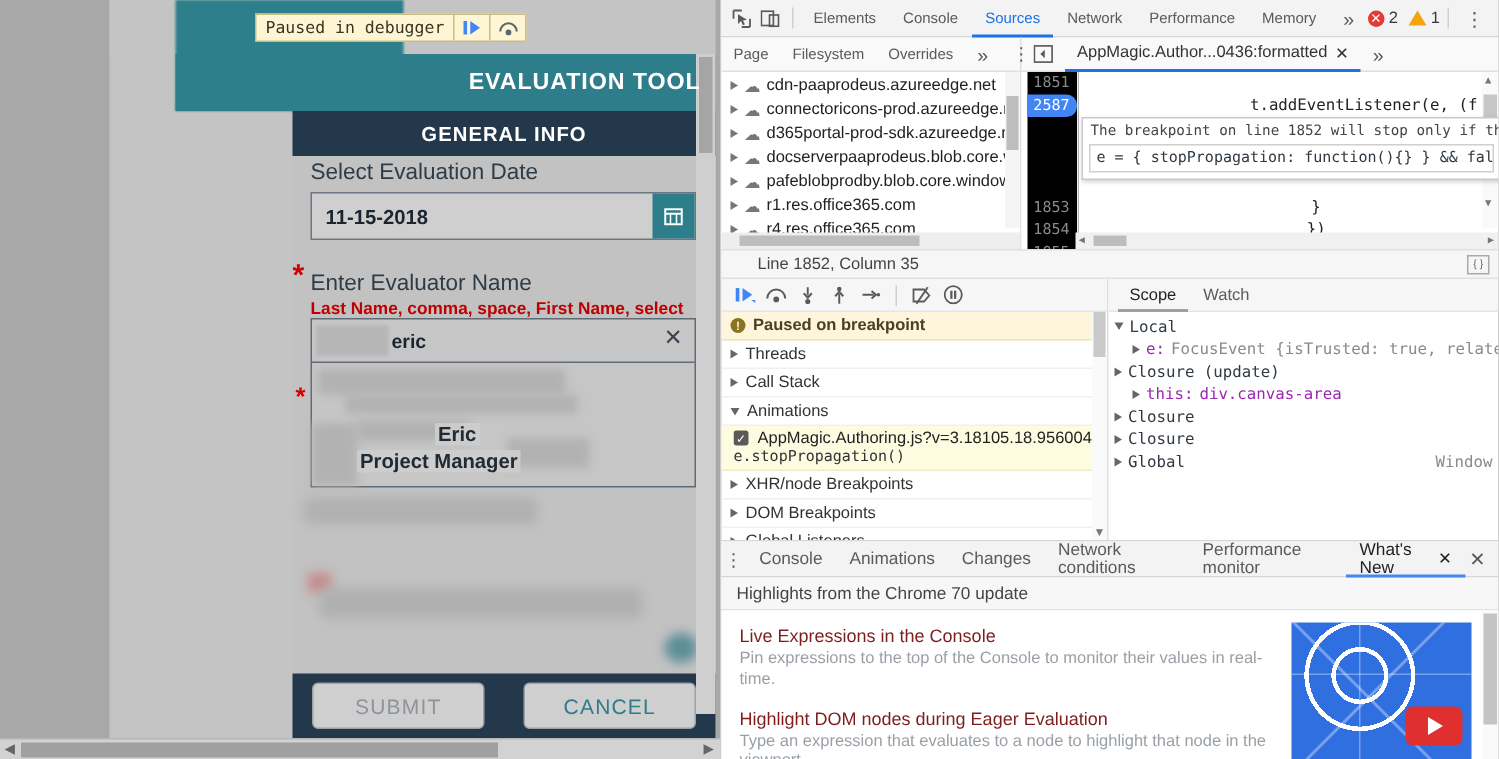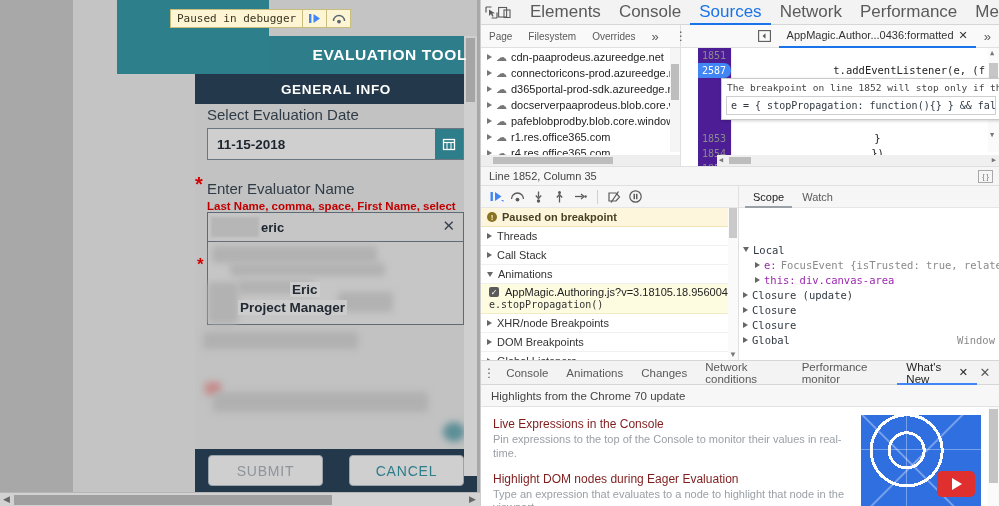--- a/index.html
+++ b/index.html
@@ -158,39 +158,39 @@
     border-bottom: 1px solid #d6d6d6; background: #f3f3f3;
     padding-left: 4px;
   }
   .dt-icon {
     width: 24px; height: 22px; display: flex; align-items: center; justify-content: center;
     color: #5a5a5a;
   }
   .dt-sep { width: 1px; height: 14px; background: #d0d0d0; margin: 0 5px; }
   .dt-tab {
     padding: 0 9px; height: 25px; display: flex; align-items: center;
-    font-size: 17px; color: #5a5a5a; cursor: default;
+    font-size: 10px; color: #5a5a5a; cursor: default;
   }
   .dt-tab.active { color: #1a73e8; box-shadow: inset 0 -2px 0 #1a73e8; }
   .dt-right { margin-left: auto; display: flex; align-items: center; padding-right: 4px; }
   .errcount { display: flex; align-items: center; gap: 3px; font-size: 11px; }
   .dot-err { width: 11px; height: 11px; border-radius: 50%; background: #e53935;
     color: #fff; font-size: 9px; display: flex; align-items: center; justify-content: center; }
   .tri-warn { width: 0; height: 0; border-left: 6px solid transparent;
     border-right: 6px solid transparent; border-bottom: 10px solid #f2a60c; }
 
   
   .src-bar {
     height: 23px; display: flex; align-items: center; border-bottom: 1px solid #e0e0e0;
     background: #f9f9f9;
   }
   .src-bar .stab { padding: 0 8px; font-size: 10px; color: #5a5a5a; height: 23px;
     display: flex; align-items: center; }
   .src-left { width: 200px; display: flex; align-items: center; border-right: 1px solid #e0e0e0; height: 23px; }
-  .src-right { flex: 1; display: flex; align-items: center; height: 23px; justify-content: flex-end; }
+  .src-right { flex: 1; display: flex; align-items: center; height: 23px; }
   .file-tab {
     display: flex; align-items: center; gap: 5px; padding: 0 8px; height: 23px;
     font-size: 11px; color: #333; border-bottom: 2px solid #1a73e8;
   }
 
   
   .sources-mid { display: flex; height: 118px; }
   .nav-tree {
     width: 200px; border-right: 1px solid #e0e0e0; background: #fff;
     position: relative; overflow: hidden; font-size: 11px;
@@ -203,22 +203,22 @@
     border-bottom: 3.5px solid transparent; border-left: 5px solid #777; }
   .cloud { font-size: 11px; color: #777; }
   .nav-vscroll { position: absolute; right: 0; top: 0; width: 10px; height: 104px; background: #f5f5f5; }
   .nav-vscroll .th { position: absolute; left: 1px; top: 16px; width: 8px; height: 36px; background: #bdbdbd; }
   .nav-hscroll { position: absolute; left: 0; bottom: 0; width: 200px; height: 11px; background: #eee; }
   .nav-hscroll .th { position: absolute; left: 12px; top: 2px; width: 120px; height: 7px; background: #bdbdbd; }
 
   
   .editor { flex: 1; position: relative; background: #fff; overflow: hidden;
     font-family: "DejaVu Sans Mono", monospace; font-size: 10.5px; }
-  .gutter { position: absolute; left: 17px; top: 0; width: 34px; height: 100%;
-    background: #4c1d95; border-right: 1px solid #ececec; }
+  .gutter { position: absolute; left: 4px; top: 0; width: 34px; height: 100%;
+    background: #000000; border-right: 1px solid #ececec; }
   .lnum { height: 15px; line-height: 15px; text-align: right; padding-right: 5px;
     color: #8a8a8a; font-size: 10px; }
   .lnum.bp { background: #4285f4; color: #fff; border-radius: 0 7px 7px 0; }
   .code-line { position: absolute; left: 36px; height: 15px; line-height: 15px; white-space: pre; }
   .kw-plain { color: #222; }
   .bp-popup {
     position: absolute; left: 36px; top: 17px; width: 290px;
     border: 1px solid #c9c9c9; background: #ffffff; box-shadow: 0 1px 3px rgba(0,0,0,0.18);
     z-index: 5;
   }
@@ -226,21 +226,21 @@
   .bp-popup .expr {
     margin: 0 4px 4px 4px; border: 1px solid #cfcfcf; background: #fff;
     padding: 3px 4px; font-size: 10px; white-space: nowrap; overflow: hidden;
   }
   .ed-vscroll { position: absolute; right: 0; top: 0; width: 11px; height: 104px; background: #fafafa; }
   .ed-vscroll .th { position: absolute; left: 1px; top: 15px; width: 9px; height: 22px; background: #c6c6c6; }
   .ed-hscroll { position: absolute; left: 36px; bottom: 0; right: 0; height: 11px; background: #f0f0f0; }
   .ed-hscroll .th { position: absolute; left: 12px; top: 2px; width: 22px; height: 7px; background: #bdbdbd; }
   .status-bar {
     height: 20px; border-top: 1px solid #e0e0e0; border-bottom: 1px solid #e0e0e0;
-    background: #f6f6f6; display: flex; align-items: center; padding-left: 8px;
+    background: #f6f6f6; display: flex; align-items: center; padding-left: 24px;
     font-size: 11px; color: #444;
   }
   .status-bar .pretty { margin-left: auto; margin-right: 6px; width: 15px; height: 13px;
     border: 1px solid #a9a9a9; display: flex; align-items: center; justify-content: center;
     font-size: 7px; color: #666; }
 
   
   .dbg-split { display: flex; height: 175px; border-bottom: 1px solid #d6d6d6; }
   .dbg-left { width: 258px; border-right: 1px solid #e0e0e0; position: relative; overflow: hidden; }
   .dbg-right { flex: 1; position: relative; overflow: hidden; }
@@ -275,21 +275,21 @@
     color: #fff; font-size: 8px; display: flex; align-items: center; justify-content: center; flex: none; }
   .bp-item .l2 { font-family: "DejaVu Sans Mono", monospace; font-size: 10px; color: #333; margin-top: 1px; }
   .dbg-left-scroll { position: absolute; right: 0; top: 22px; width: 10px; bottom: 0; background: #fafafa; }
   .dbg-left-scroll .th { position: absolute; left: 1px; top: 0; width: 8px; height: 30px; background: #c9c9c9; }
   .dbg-left-scroll .arw { position: absolute; left: 1px; bottom: 1px; font-size: 8px; color: #777; }
 
   .scope-tabs { height: 22px; display: flex; align-items: center; gap: 2px; padding-left: 6px;
     border-bottom: 1px solid #e6e6e6; background: #f6f6f6; }
   .scope-tabs .st { padding: 0 8px; height: 22px; display: flex; align-items: center; font-size: 11px; color: #5a5a5a; }
   .scope-tabs .st.active { color: #222; box-shadow: inset 0 -2px 0 #9aa0a6; }
-  .scope-body { font-family: "DejaVu Sans Mono", monospace; font-size: 10.5px; padding-top: 2px; margin-top: 32px; }
+  .scope-body { font-family: "DejaVu Sans Mono", monospace; font-size: 10.5px; padding-top: 2px; }
   .sc-row { height: 15px; display: flex; align-items: center; gap: 4px; white-space: nowrap; }
   .sc-row.l0 { padding-left: 4px; }
   .sc-row.l1 { padding-left: 16px; }
   .c-purple { color: #9c27b0; }
   .c-gray { color: #8a8a8a; }
   .c-obj { color: #8a8a8a; }
 
   
   .drawer-tabs {
     height: 24px; display: flex; align-items: center; border-bottom: 1px solid #d6d6d6;
@@ -684,28 +684,28 @@
         <div class="scope-body">
           <div class="sc-row l0">
             <span class="tri-d"></span>
             <span>Local</span>
           </div>
           <div class="sc-row l1">
             <span class="tri-r"></span>
             <span class="c-purple">e:</span>
             <span class="c-obj">FocusEvent {isTrusted: true, relatedTarge…</span>
           </div>
+          <div class="sc-row l0">
+            <span class="tri-r"></span>
+            <span>Closure (update)</span>
+          </div>
           <div class="sc-row l1">
             <span class="tri-r"></span>
             <span class="c-purple">this:</span>
             <span class="c-purple">div.canvas-area</span>
-          </div>
-          <div class="sc-row l0">
-            <span class="tri-r"></span>
-            <span>Closure (update)</span>
           </div>
           <div class="sc-row l0">
             <span class="tri-r"></span>
             <span>Closure</span>
           </div>
           <div class="sc-row l0">
             <span class="tri-r"></span>
             <span>Closure</span>
           </div>
           <div class="sc-row l0" style="justify-content:flex-start;">

